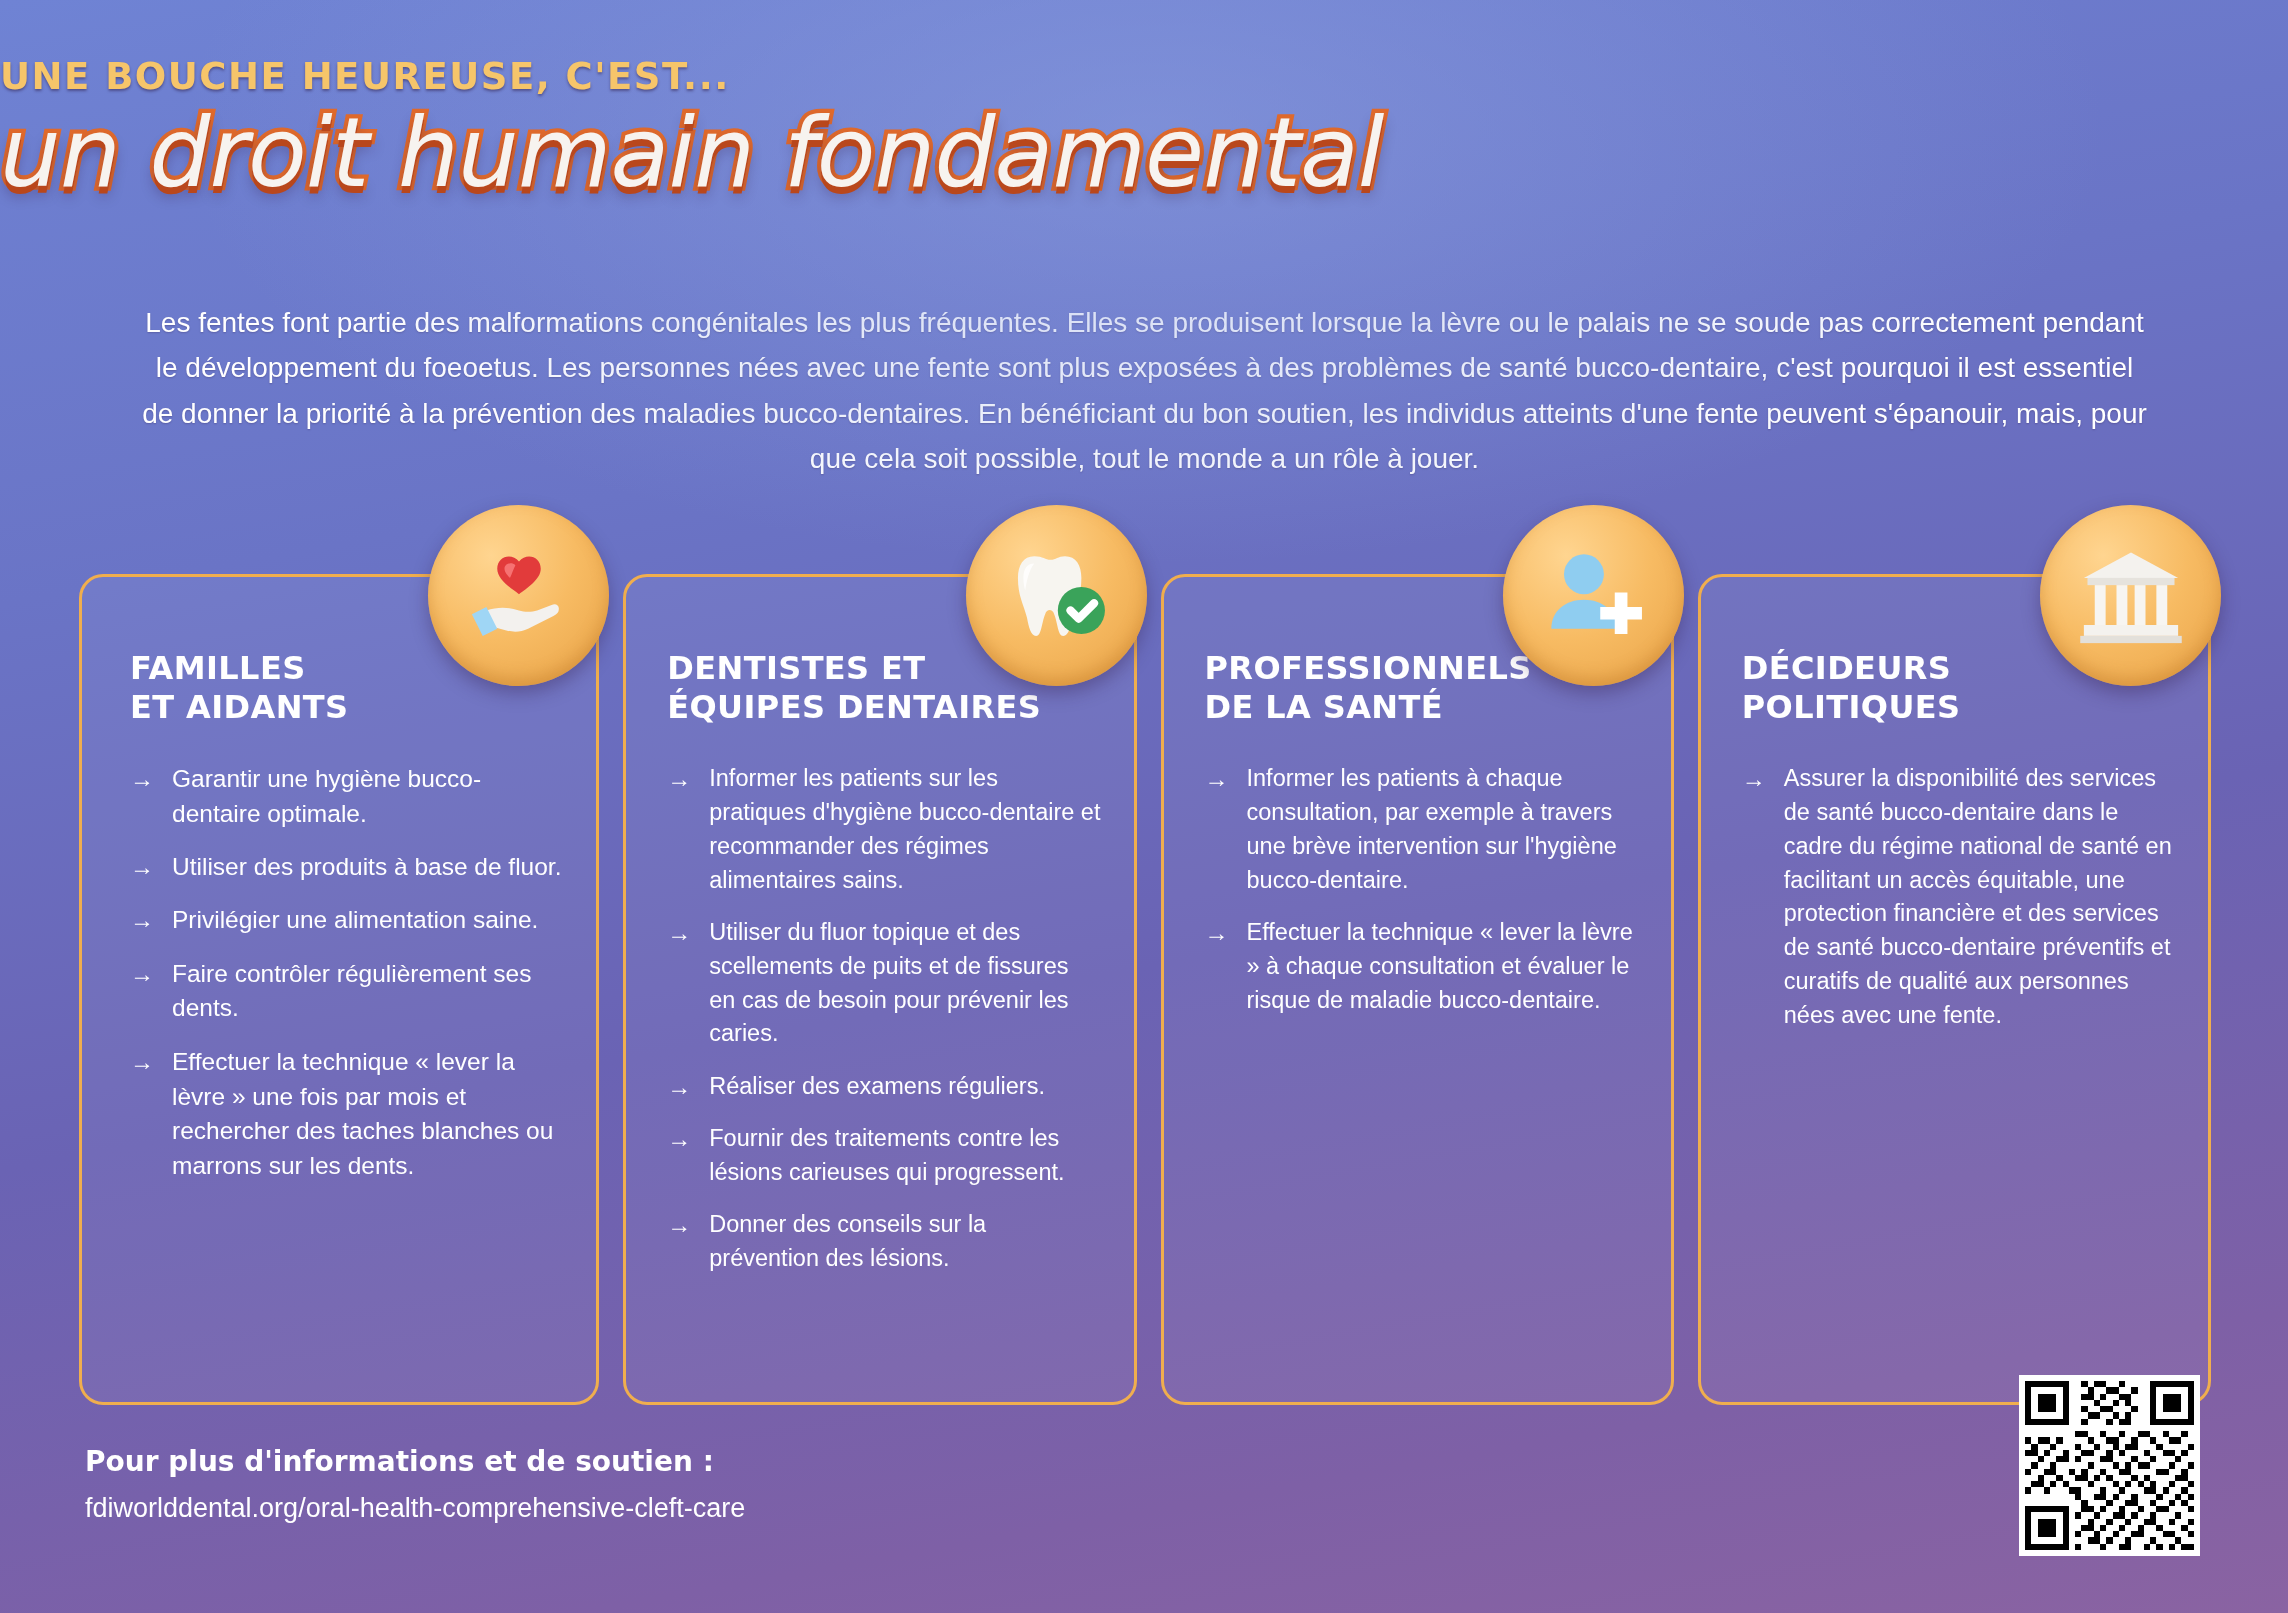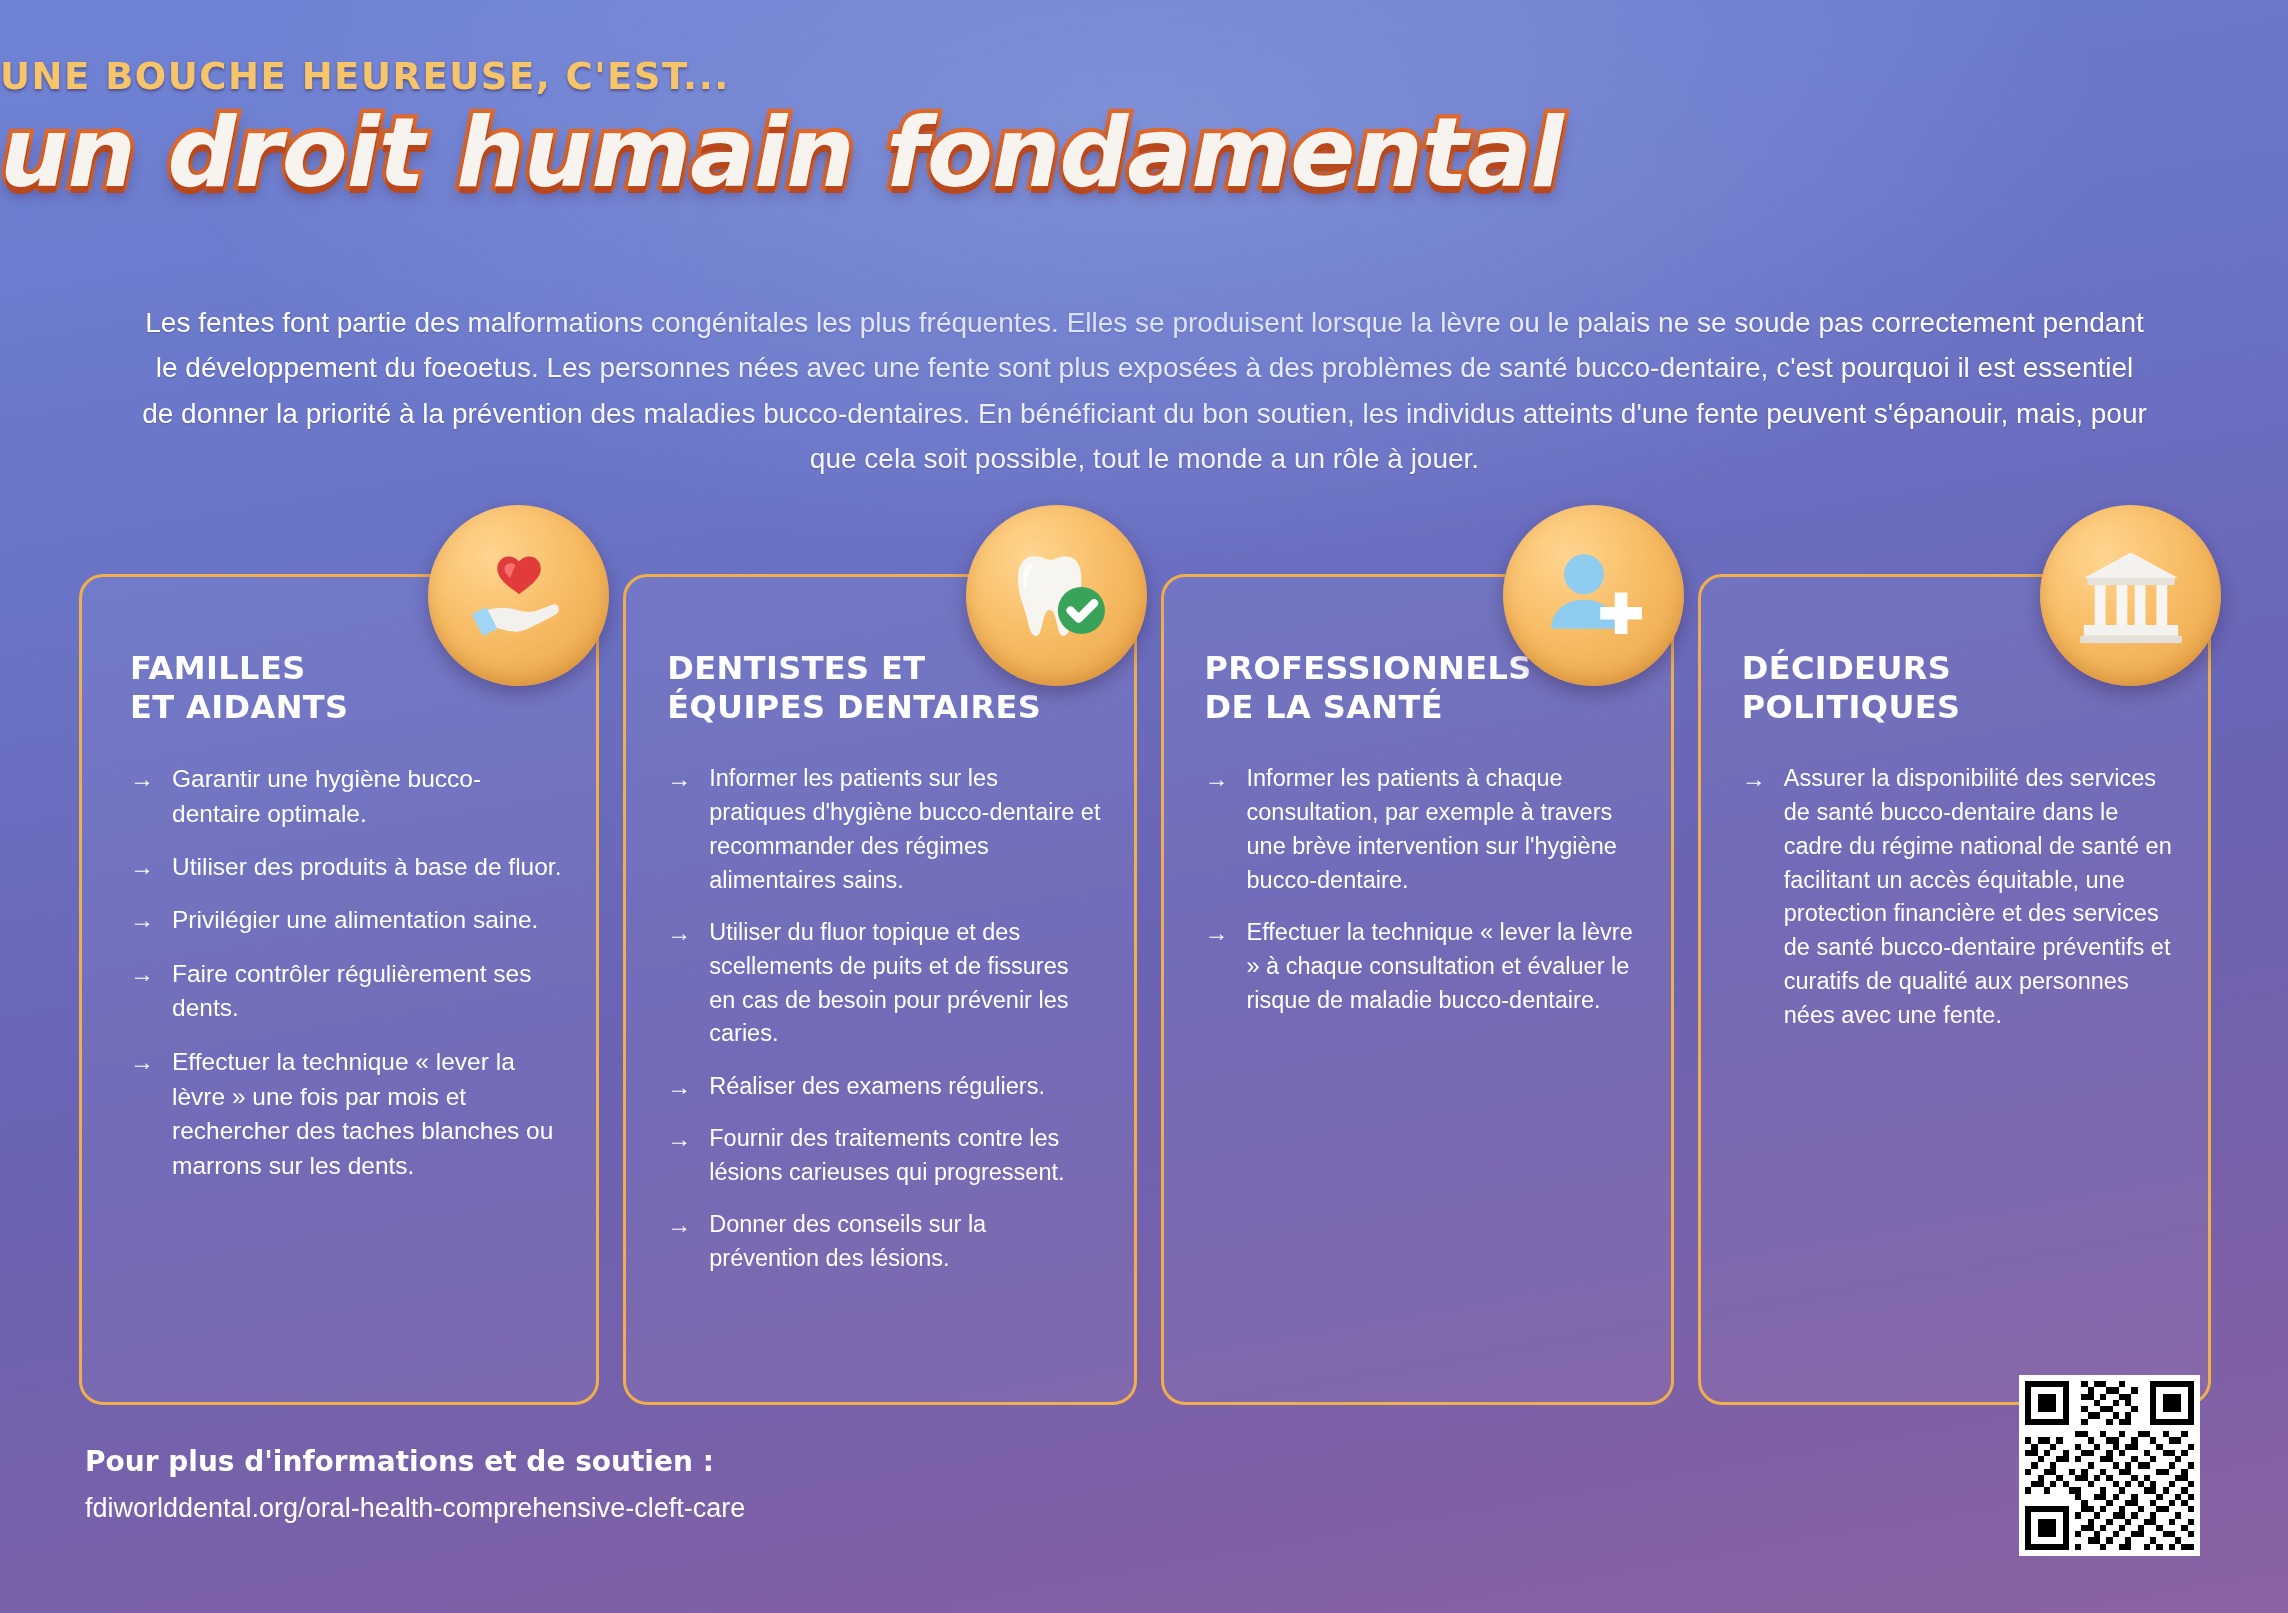--- a/index.html
+++ b/index.html
@@ -29,21 +29,21 @@
   .header { position: absolute; top: 55px; left: 0; width: 100%; z-index: 5;}
   .kicker {
     font-size: 37px; font-weight: bold; letter-spacing: 1.5px;
     color: #f6c56a; text-transform: uppercase;
     text-shadow: 0 1.8px 2.8px rgba(40,20,60,.45);
     font-family: "DejaVu Sans", sans-serif;
   }
   .headline {
     margin-top: 5.5px;
     font-size: 96px;
-    font-weight: bold;
+    font-weight: normal;
     font-style: italic;
     color: #f7f3ef;
     letter-spacing: -0.9px;
     line-height: 1.04;
     font-family: "DejaVu Sans", sans-serif;
     -webkit-text-stroke: 8.3px #e06a2c;
     paint-order: stroke fill;
     text-shadow: 0 6.5px 0 #b9471c, 0 9.2px 13px rgba(50,20,60,.35);
   }
 

